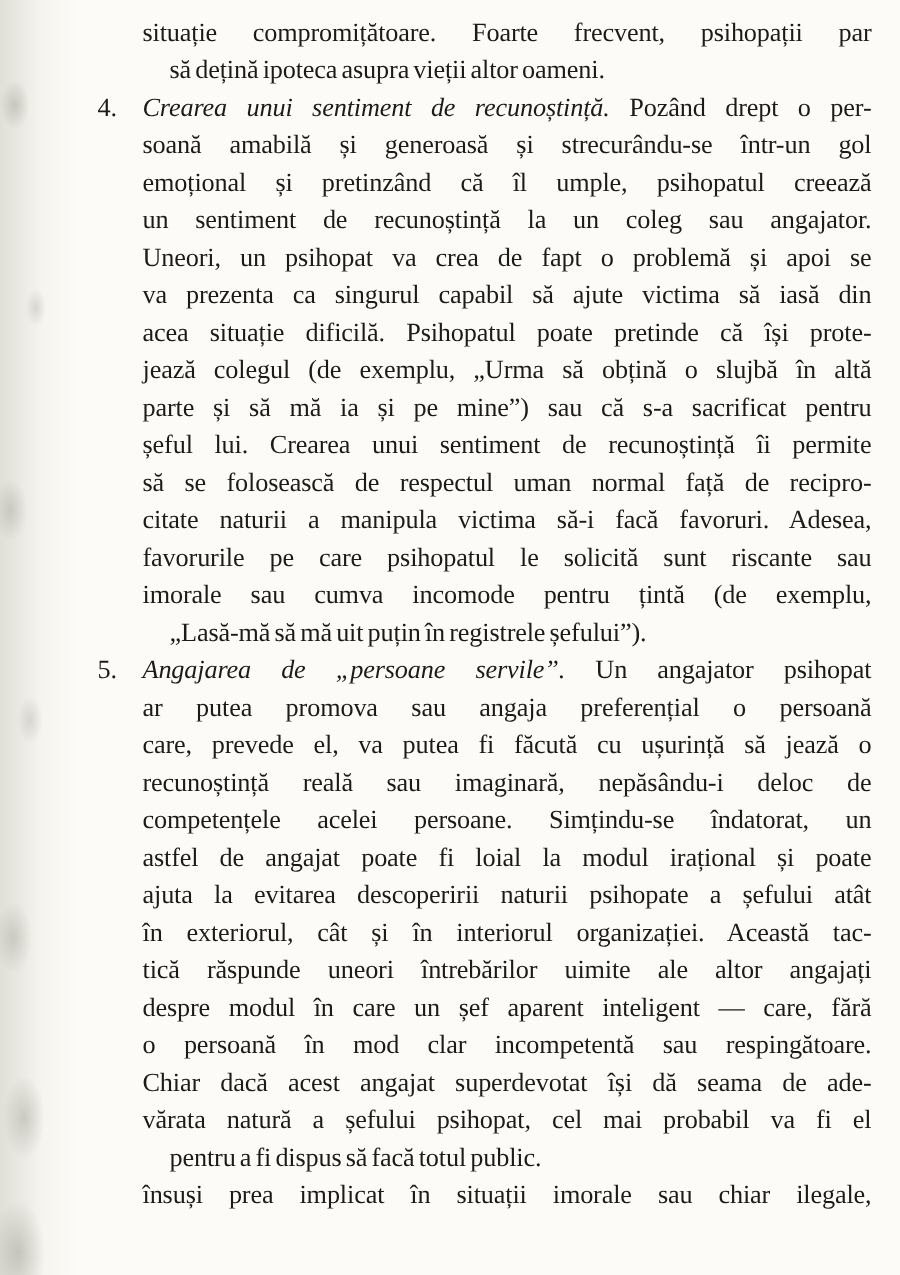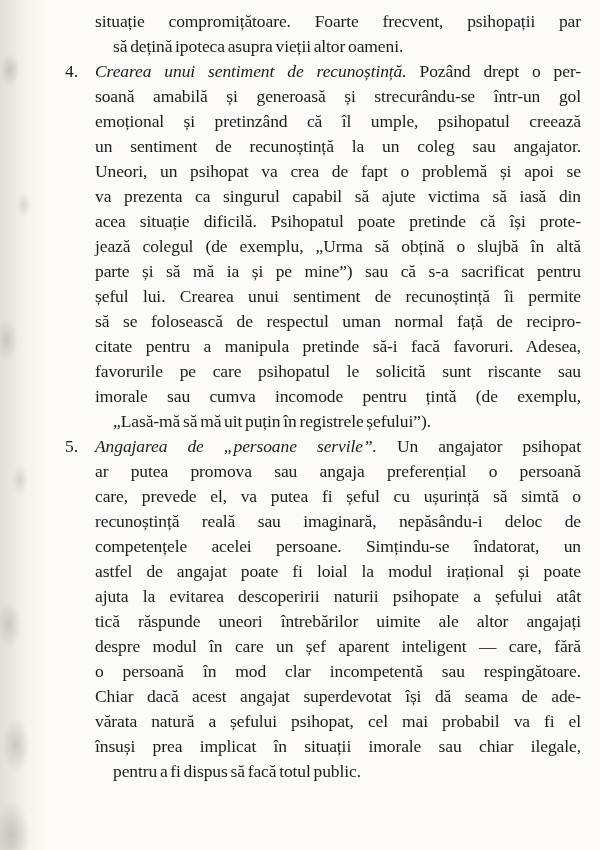--- a/index.html
+++ b/index.html
@@ -75,32 +75,33 @@
       <div class="line"><span class="seg">soană amabilă și generoasă și strecurându-se într-un gol</span></div>
       <div class="line"><span class="seg">emoțional și pretinzând că îl umple, psihopatul creează</span></div>
       <div class="line"><span class="seg">un sentiment de recunoștință la un coleg sau angajator.</span></div>
       <div class="line"><span class="seg">Uneori, un psihopat va crea de fapt o problemă și apoi se</span></div>
       <div class="line"><span class="seg">va prezenta ca singurul capabil să ajute victima să iasă din</span></div>
       <div class="line"><span class="seg">acea situație dificilă. Psihopatul poate pretinde că își prote-</span></div>
       <div class="line"><span class="seg">jează colegul (de exemplu, „Urma să obțină o slujbă în altă</span></div>
       <div class="line"><span class="seg">parte și să mă ia și pe mine”) sau că s-a sacrificat pentru</span></div>
       <div class="line"><span class="seg">șeful lui. Crearea unui sentiment de recunoștință îi permite</span></div>
       <div class="line"><span class="seg">să se folosească de respectul uman normal față de recipro-</span></div>
-      <div class="line"><span class="seg">citate pentru a manipula pretinde să-i facă favoruri. Adesea,</span></div>
+      <div class="line"><span class="seg">citate naturii a manipula victima să-i facă favoruri. Adesea,</span></div>
       <div class="line"><span class="seg">favorurile pe care psihopatul le solicită sunt riscante sau</span></div>
       <div class="line"><span class="seg">imorale sau cumva incomode pentru țintă (de exemplu,</span></div>
       <div class="line end"><span class="seg">„Lasă-mă să mă uit puțin în registrele șefului”).</span></div>
       <div class="line"><span class="marker">5.</span><span class="seg italic">Angajarea de „persoane servile”.</span><span class="seg"> Un angajator psihopat</span></div>
       <div class="line"><span class="seg">ar putea promova sau angaja preferențial o persoană</span></div>
-      <div class="line"><span class="seg">care, prevede el, va putea fi șeful cu ușurință să simtă o</span></div>
+      <div class="line"><span class="seg">care, prevede el, va putea fi făcută cu ușurință să jează o</span></div>
       <div class="line"><span class="seg">recunoștință reală sau imaginară, nepăsându-i deloc de</span></div>
       <div class="line"><span class="seg">competențele acelei persoane. Simțindu-se îndatorat, un</span></div>
       <div class="line"><span class="seg">astfel de angajat poate fi loial la modul irațional și poate</span></div>
       <div class="line"><span class="seg">ajuta la evitarea descoperirii naturii psihopate a șefului atât</span></div>
+      <div class="line"><span class="seg">în exteriorul, cât și în interiorul organizației. Această tac-</span></div>
       <div class="line"><span class="seg">tică răspunde uneori întrebărilor uimite ale altor angajați</span></div>
       <div class="line"><span class="seg">despre modul în care un șef aparent inteligent — care, fără</span></div>
       <div class="line"><span class="seg">o persoană în mod clar incompetentă sau respingătoare.</span></div>
       <div class="line"><span class="seg">Chiar dacă acest angajat superdevotat își dă seama de ade-</span></div>
       <div class="line"><span class="seg">vărata natură a șefului psihopat, cel mai probabil va fi el</span></div>
+      <div class="line end"><span class="seg">pentru a fi dispus să facă totul public.</span></div>
       <div class="line"><span class="seg">însuși prea implicat în situații imorale sau chiar ilegale,</span></div>
-      <div class="line end"><span class="seg">pentru a fi dispus să facă totul public.</span></div>
     </div>
 </div>
 
 </body></html>

